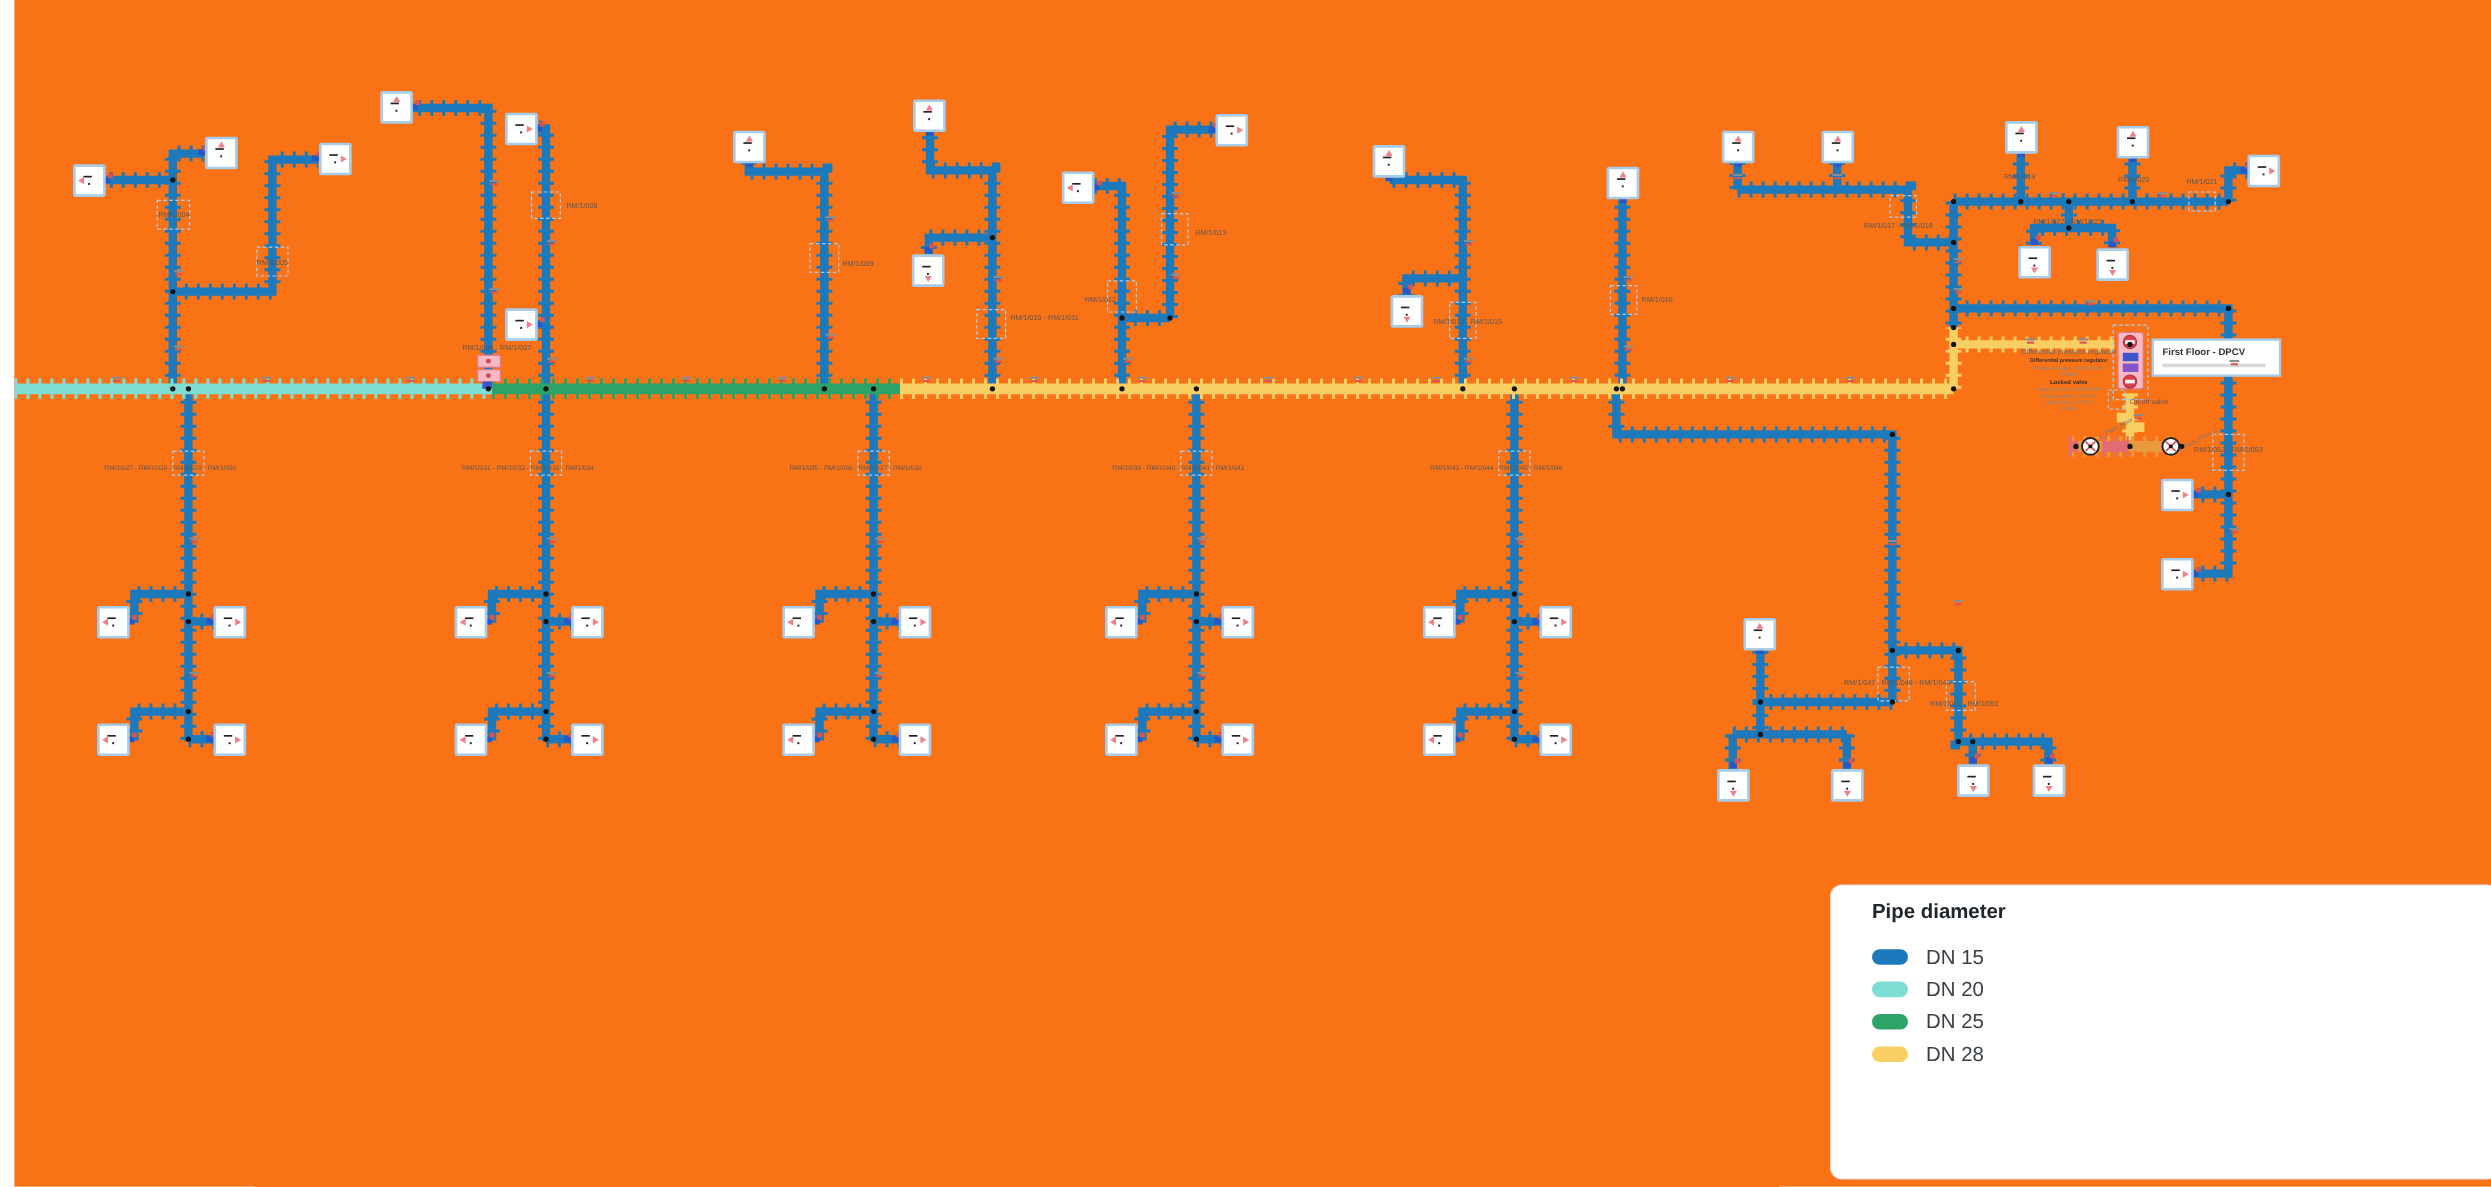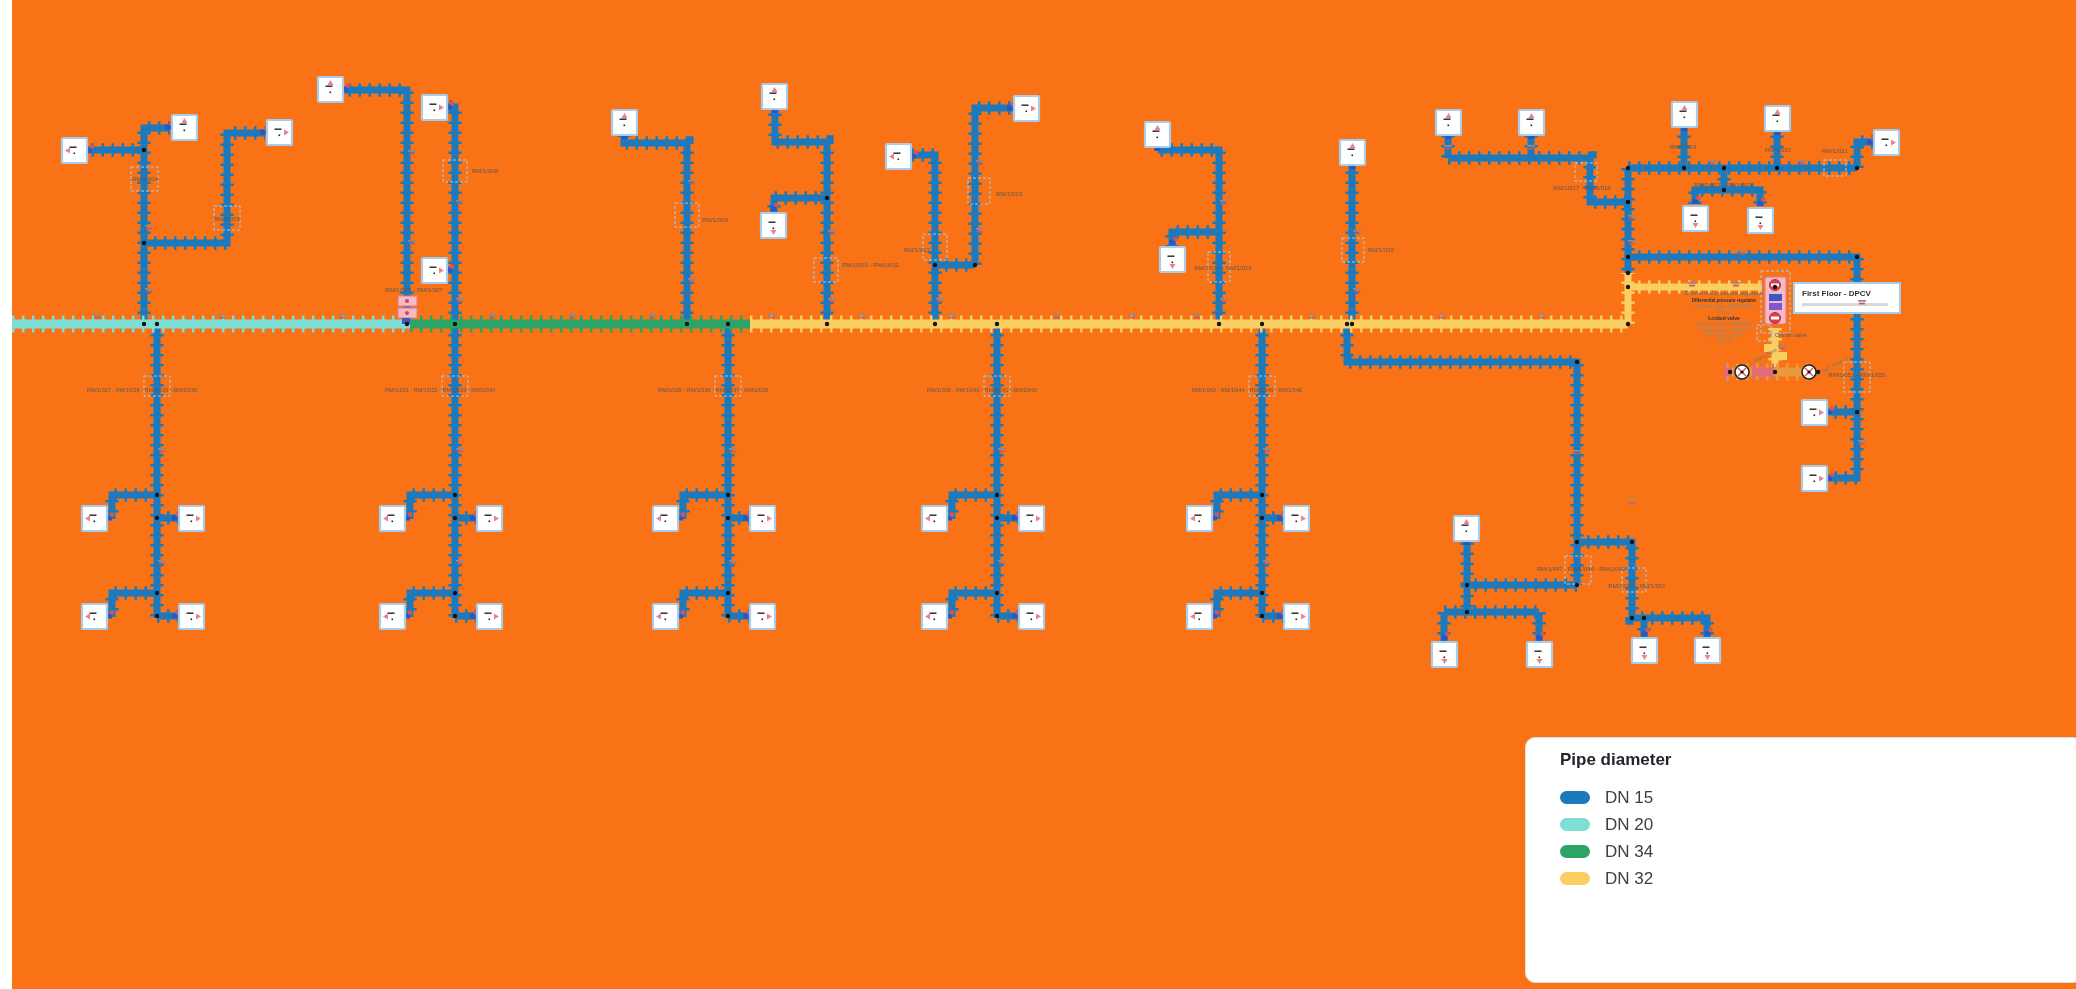--- a/index.html
+++ b/index.html
@@ -710,21 +710,21 @@
         <div class="legend-row">
           <span class="legend-swatch" style="background: rgb(27, 121, 188);"></span>
           <span class="legend-label">DN 15</span>
         </div>
         <div class="legend-row">
           <span class="legend-swatch" style="background: rgb(126, 222, 212);"></span>
           <span class="legend-label">DN 20</span>
         </div>
         <div class="legend-row">
           <span class="legend-swatch" style="background: rgb(46, 163, 103);"></span>
-          <span class="legend-label">DN 34</span>
+          <span class="legend-label">DN 25</span>
         </div>
         <div class="legend-row">
           <span class="legend-swatch" style="background: rgb(249, 206, 98);"></span>
-          <span class="legend-label">DN 32</span>
+          <span class="legend-label">DN 28</span>
         </div>
       </div>
   </div>
 </div>
 
 </body></html>

